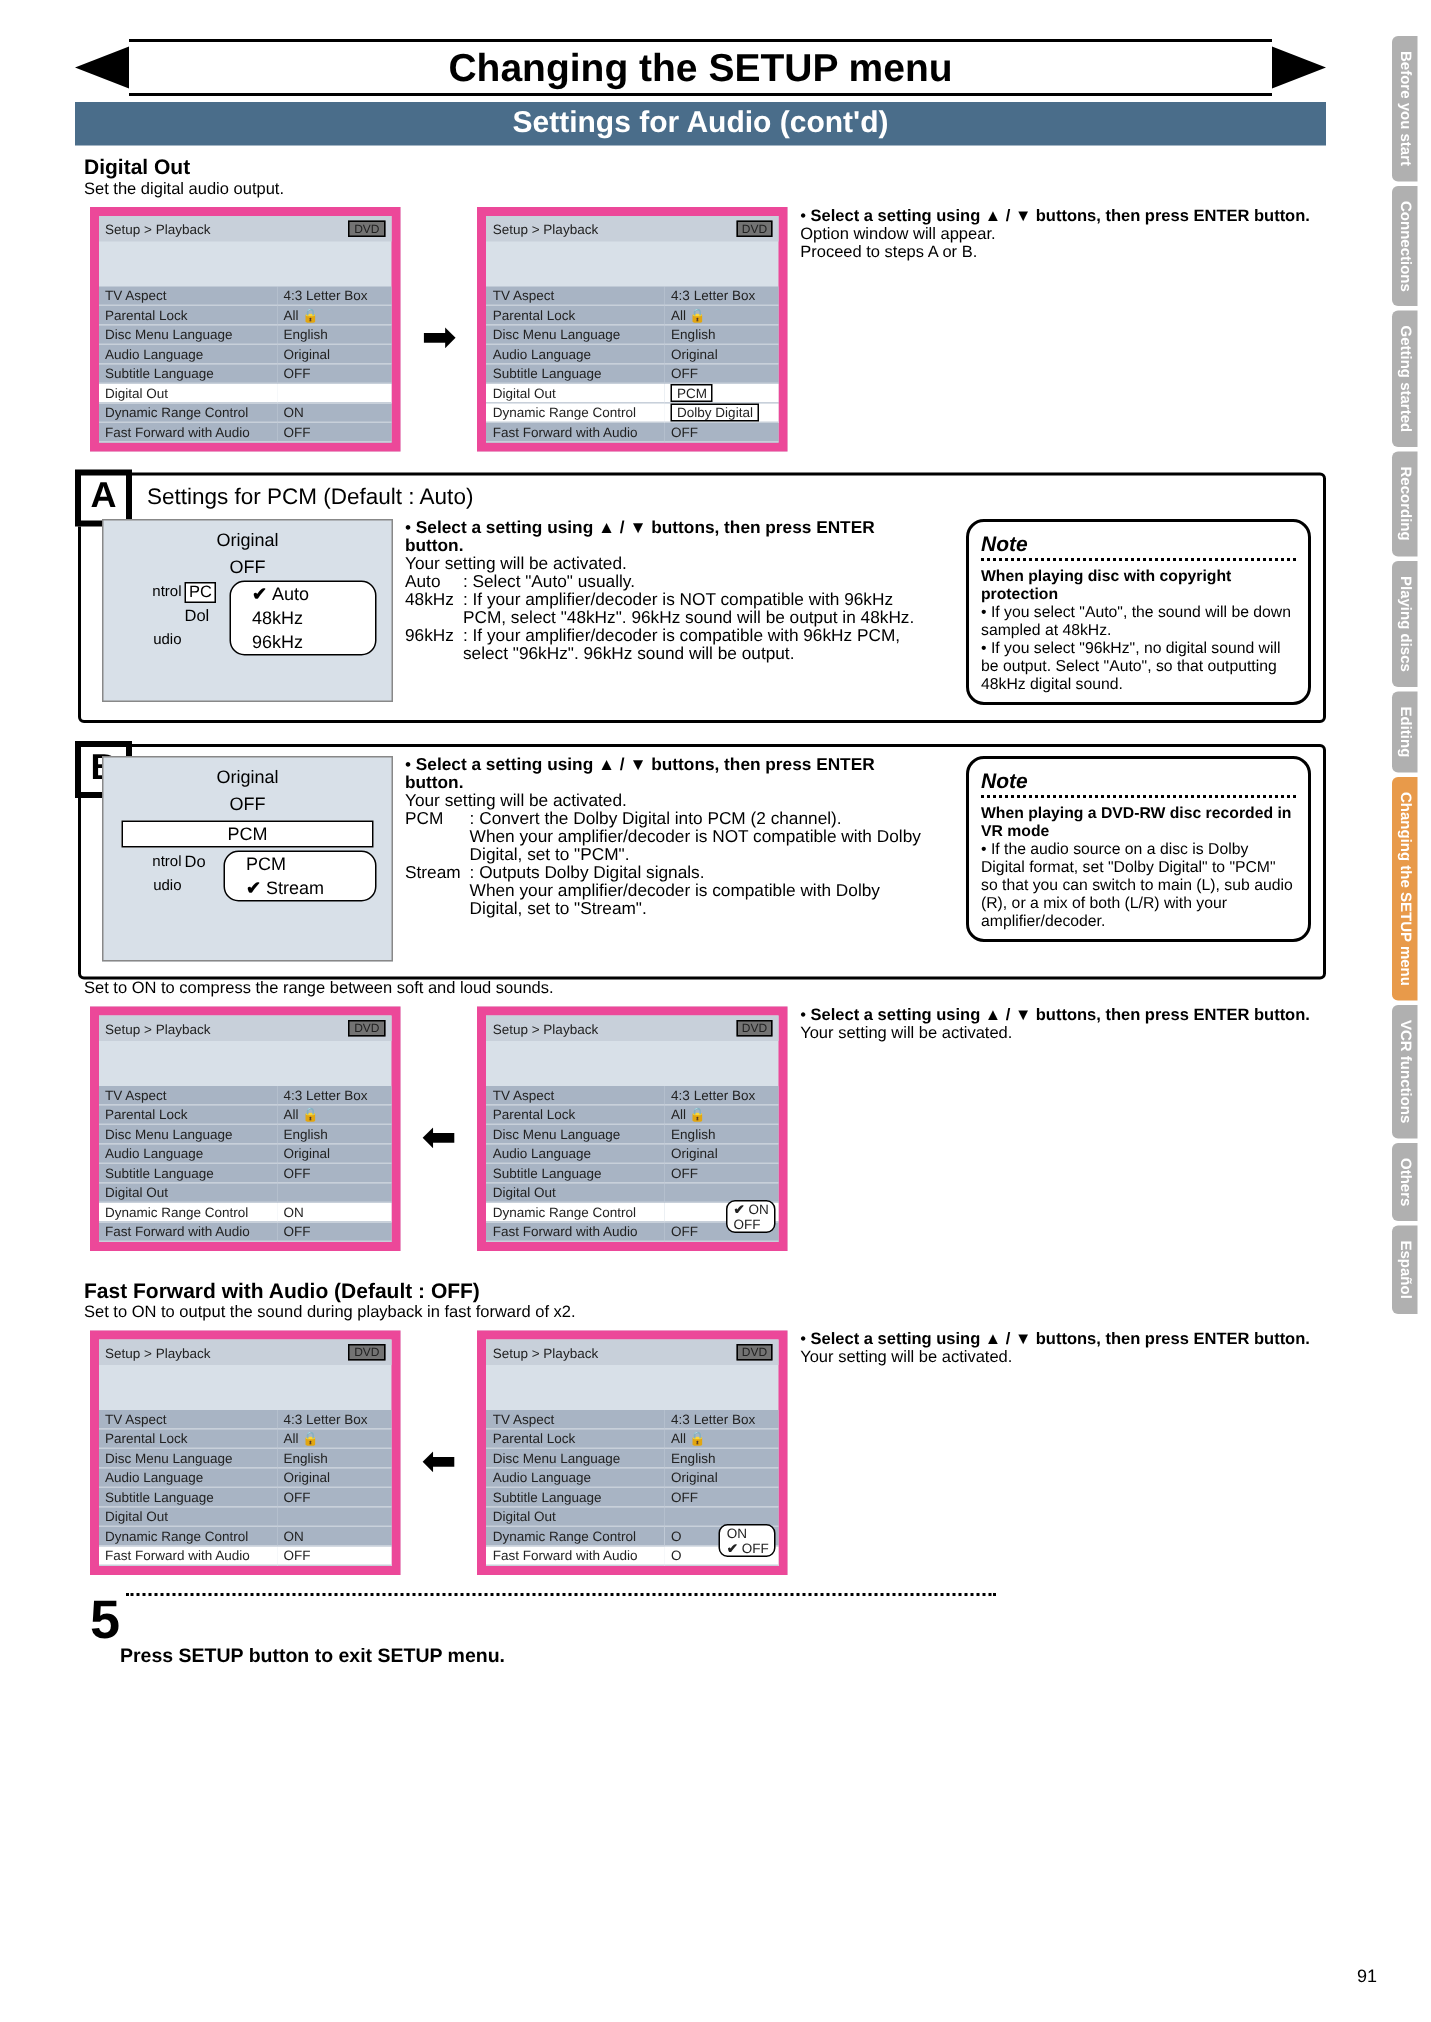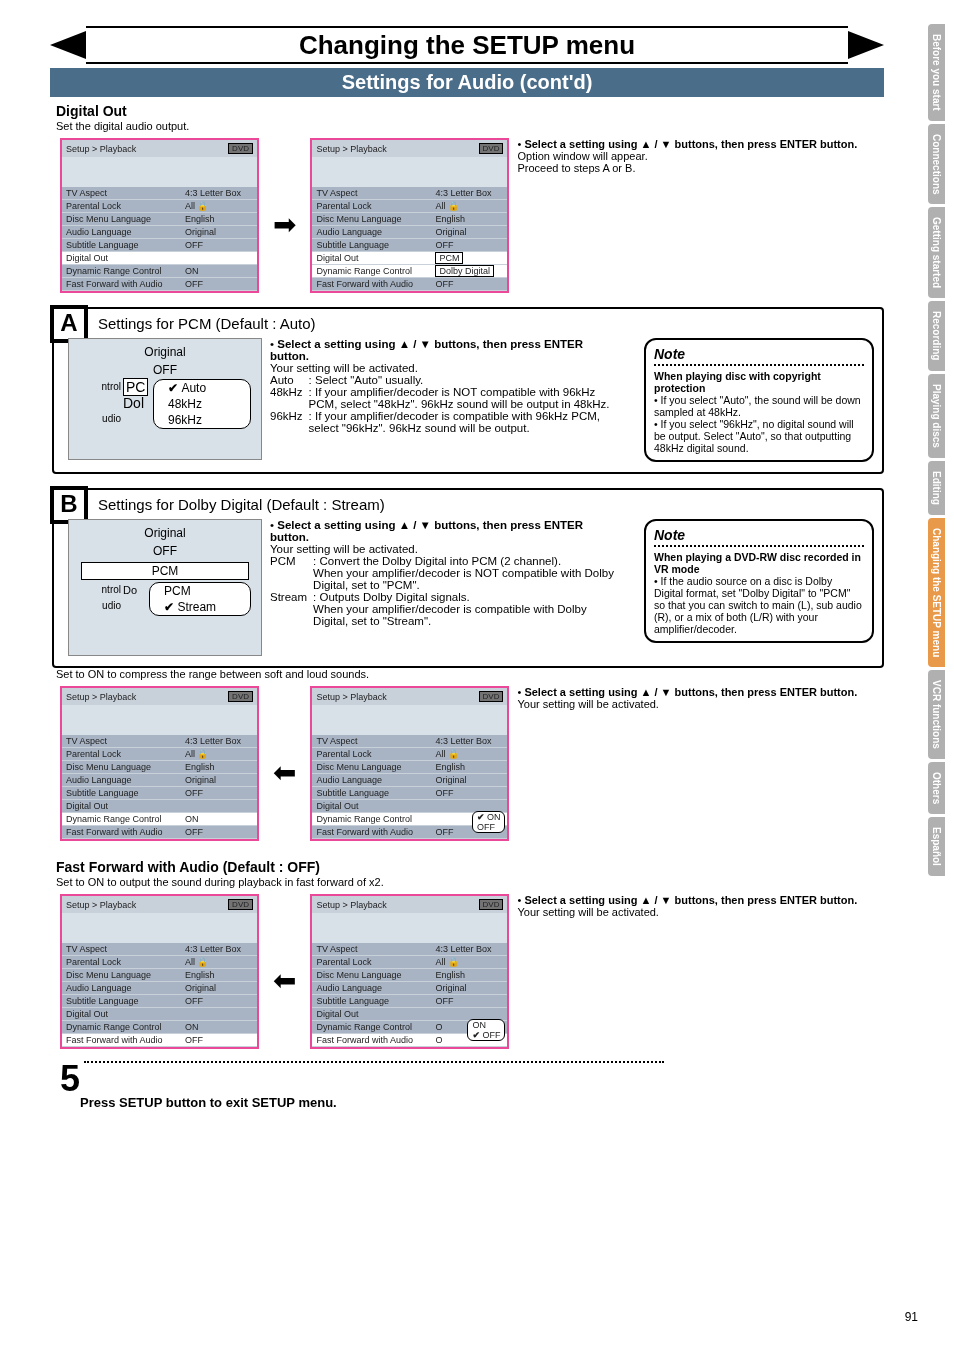--- a/index.html
+++ b/index.html
@@ -6,21 +6,21 @@
   .page { width: 954px; height: 1348px; position: relative; box-sizing: border-box; padding: 20px 30px 20px 40px; }
   .title-band { display: flex; align-items: center; margin: 6px 40px 2px 10px; }
   .title-band .sharp { width: 0; height: 0; border-right: 36px solid #000; border-top: 14px solid transparent; border-bottom: 14px solid transparent; }
   .title-band .mid { flex: 1; border-top: 2px solid #000; border-bottom: 2px solid #000; position: relative; height: 34px; display: flex; align-items: center; justify-content: center; }
   .title-band .mid h1 { margin: 0; font-size: 26px; font-weight: bold; }
   .title-band .sharp.r { border-right: none; border-left: 36px solid #000; }
   .band2 { background: #4a6d8a; color: #fff; font-size: 20px; font-weight: bold; text-align: center; padding: 3px 0; margin: 4px 40px 6px 10px; }
   .h3 { font-size: 14px; font-weight: bold; margin: 0 0 1px 16px; }
   .sub { font-size: 11px; margin: 0 0 6px 16px; }
   .row3 { display: flex; align-items: flex-start; margin: 4px 40px 0 20px; }
-  .osd { border: 2px solid #ec4899; background: #d8e0e8; width: 195px; font-size: 9px; color: #222; }
+  .osd { border: 6px solid #ec4899; background: #d8e0e8; width: 195px; font-size: 9px; color: #222; }
   .osd .hdr { background: #c8d0da; padding: 3px 4px; display: flex; justify-content: space-between; align-items: center; }
   .osd .dvd { border: 1px solid #000; font-size: 8px; padding: 0 3px; background: #737373; }
   .osd table { width: 100%; border-collapse: collapse; margin-top: 30px; }
   .osd td { padding: 1px 4px; background: #a8b4c4; border-bottom: 1px solid #c8d0da; }
   .osd td.k { width: 61%; }
   .osd tr.sel td { background: #fff; }
   .arrow-r { font-size: 28px; color: #000; padding: 70px 14px 0; }
   .arrow-l { font-size: 28px; color: #000; padding: 70px 14px 0; }
   .instr { flex: 1; font-size: 11px; padding: 0 0 0 8px; }
   .instr b { font-weight: bold; }
@@ -189,21 +189,21 @@
     <div class="sectitle">Settings for PCM (Default : Auto)</div>
     <div class="secrow">
       <div class="minisnap" style="position:relative;height:110px">
         <div class="ctx">Original</div>
         <div class="ctx">OFF</div>
         <div style="display:flex;align-items:flex-start">
           <div style="flex:0 0 46px;font-size:10px;line-height:16px;text-align:right;padding-right:2px">
             <span>ntrol</span><br><br>
             <span>udio</span>
           </div>
-          <div style="flex:0 0 30px;font-size:14px;line-height:16px">
+          <div style="flex:0 0 30px;font-size:11px;line-height:16px">
             <span style="border:1px solid #000;background:#fff;padding:0 2px">PC</span><br>
             <span>Dol</span>
           </div>
           <div class="dropdown" style="flex:1;margin:0 4px 0 0">
             <div class="ln cur">Auto</div>
             <div class="ln">48kHz</div>
             <div class="ln">96kHz</div>
           </div>
         </div>
       </div>
@@ -230,21 +230,20 @@
         <div class="dots"></div>
         <b>When playing disc with copyright protection</b>
         <div>• <span>If you select "Auto", the sound will be down sampled at 48kHz.</span></div>
         <div>• <span>If you select "96kHz", no digital sound will be output. Select "Auto", so that outputting 48kHz digital sound.</span></div>
       </div>
     </div>
   </div>
 
   <div class="secbox">
     <div class="sectag">B</div>
-    <div class="sectitle">Settings for Dolby Digital (Default : Stream)</div>
     <div class="secrow">
       <div class="minisnap" style="position:relative;height:125px">
         <div class="ctx">Original</div>
         <div class="ctx">OFF</div>
         <div class="big">PCM</div>
         <div style="display:flex;align-items:flex-start">
           <div style="flex:0 0 46px;font-size:10px;line-height:16px;text-align:right;padding-right:2px">
             <span>ntrol</span><br>
             <span>udio</span>
           </div>

